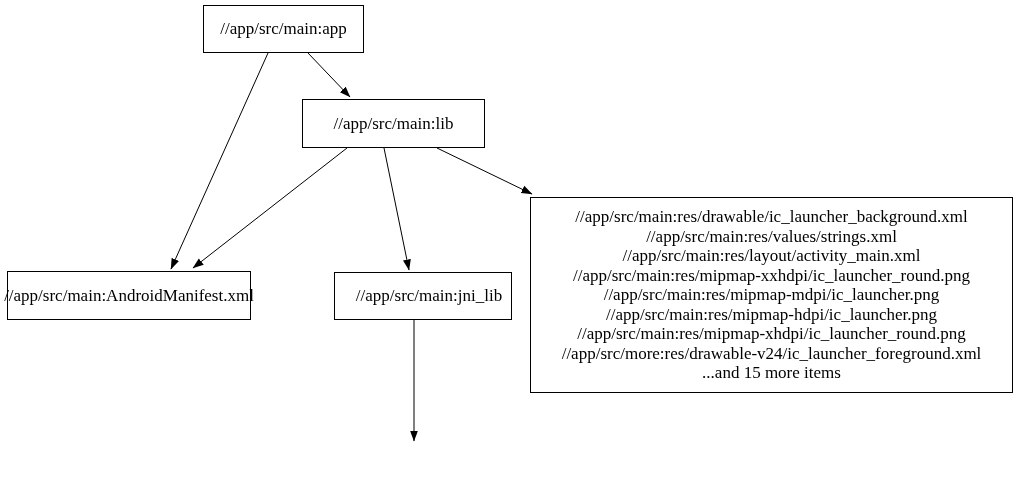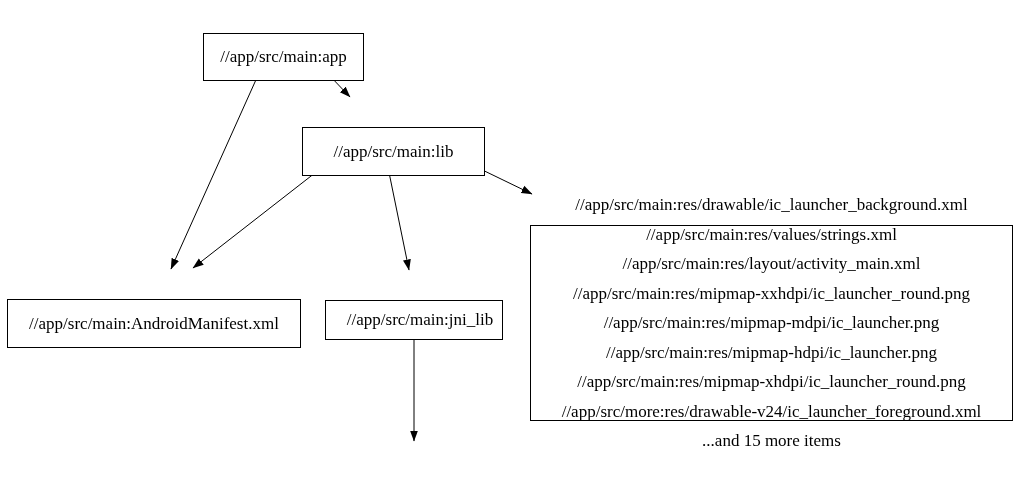--- a/index.html
+++ b/index.html
@@ -27,21 +27,20 @@
     position: absolute;
     box-sizing: border-box;
     border: 1px solid #000000;
     background: #ffffff;
     display: flex;
     align-items: center;
     justify-content: center;
     text-align: center;
     font-size: 17px;
     white-space: nowrap;
-    margin-top: 28px;
   }
   .node.multiline {
     flex-direction: column;
     justify-content: center;
     line-height: 19.5px;
   }
   .node.multiline div {
     white-space: nowrap;
   }
 </style>
@@ -61,25 +60,25 @@
     <line x1="347" y1="148" x2="193" y2="268" stroke="#000000" stroke-width="1" marker-end="url(#arrow)"></line>
     <line x1="384" y1="148" x2="409" y2="270" stroke="#000000" stroke-width="1" marker-end="url(#arrow)"></line>
     <line x1="437" y1="148" x2="532" y2="194" stroke="#000000" stroke-width="1" marker-end="url(#arrow)"></line>
     <line x1="414" y1="320" x2="414" y2="441" stroke="#000000" stroke-width="1" marker-end="url(#arrow)"></line>
   </svg>
 
   <div class="node" style="left:203px; top:5px; width:161px; height:48px;">//app/src/main:app</div>
 
   <div class="node" style="left:302px; top:99px; width:183px; height:49px;">//app/src/main:lib</div>
 
-  <div class="node" style="left:7px; top:271px; width:294px; height:49px;">//app/src/main:AndroidManifest.xml</div>
+  <div class="node" style="left:7px; top:271px; width:244px; height:49px;">//app/src/main:AndroidManifest.xml</div>
 
-  <div class="node" style="left:325px; top:272px; width:178px; height:40px;padding-left:12px;">//app/src/main:jni_lib</div>
+  <div class="node" style="left:334px; top:272px; width:178px; height:48px;padding-left:12px;">//app/src/main:jni_lib</div>
 
-  <div class="node multiline" style="left:530px; top:197px; width:483px; height:196px;gap:10px;">
+  <div class="node multiline" style="left:530px; top:197px; width:483px; height:196px;">
     <div>//app/src/main:res/drawable/ic_launcher_background.xml</div>
     <div>//app/src/main:res/values/strings.xml</div>
     <div>//app/src/main:res/layout/activity_main.xml</div>
     <div>//app/src/main:res/mipmap-xxhdpi/ic_launcher_round.png</div>
     <div>//app/src/main:res/mipmap-mdpi/ic_launcher.png</div>
     <div>//app/src/main:res/mipmap-hdpi/ic_launcher.png</div>
     <div>//app/src/main:res/mipmap-xhdpi/ic_launcher_round.png</div>
     <div>//app/src/more:res/drawable-v24/ic_launcher_foreground.xml</div>
     <div>...and 15 more items</div>
   </div>

